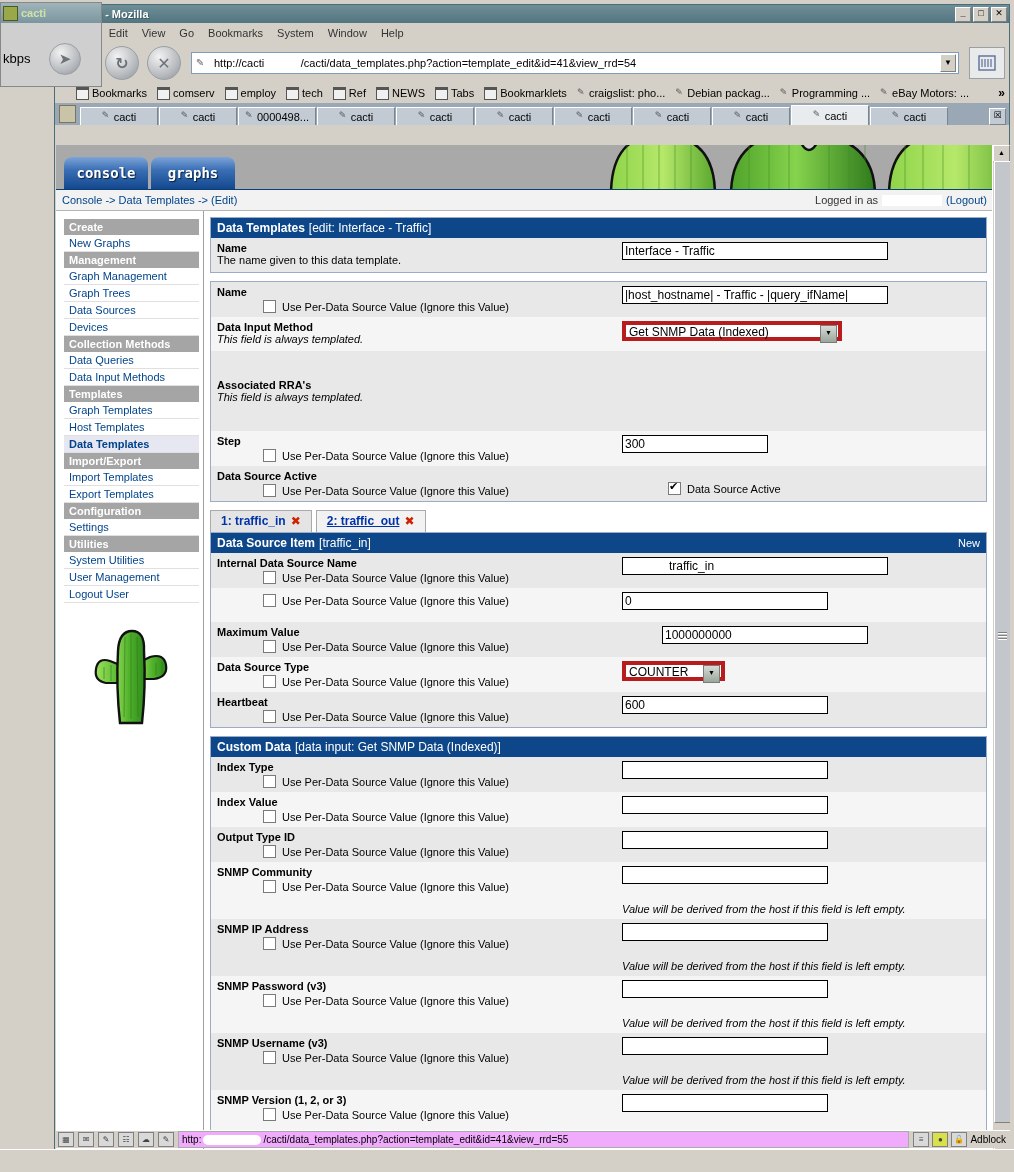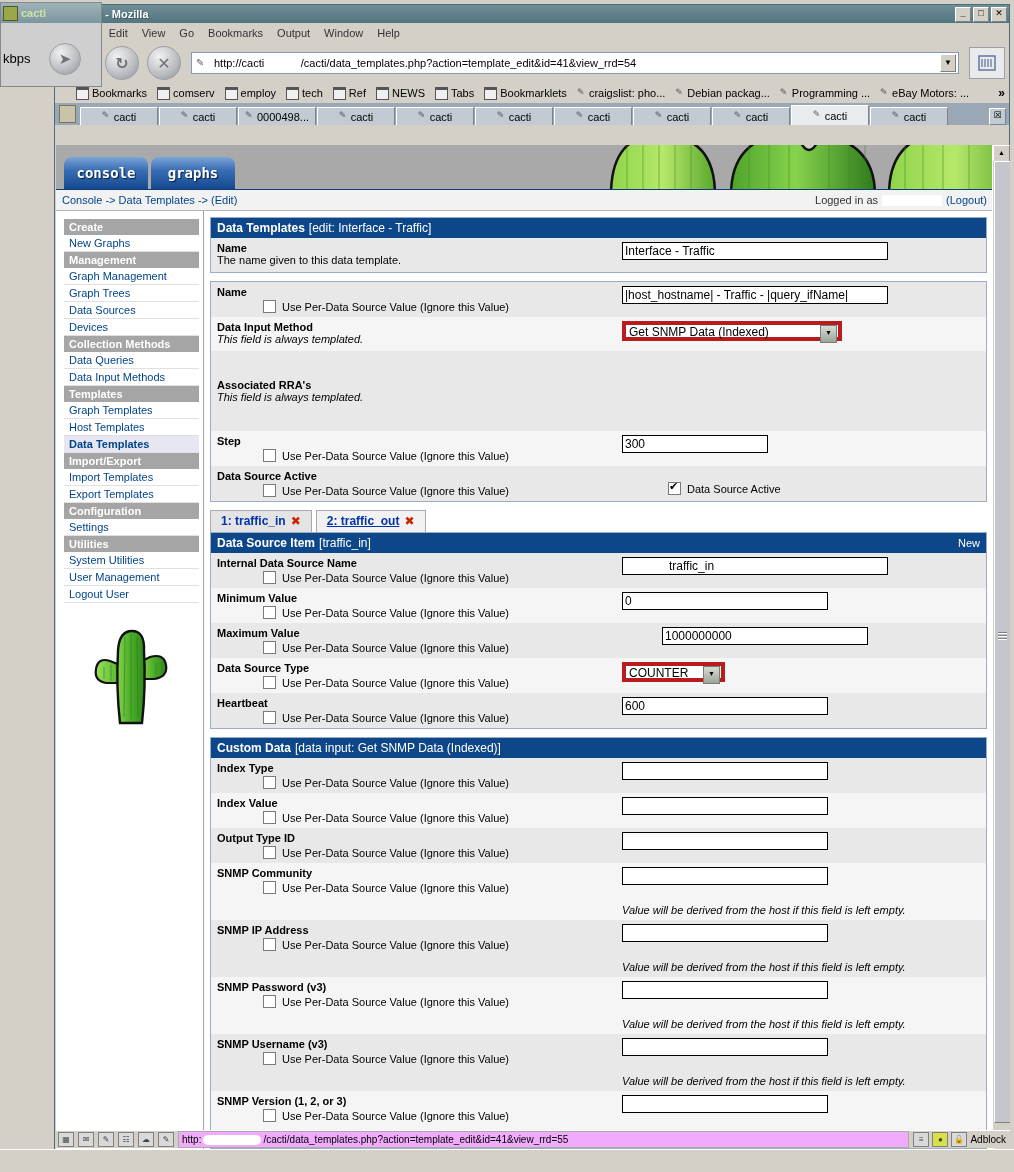--- a/index.html
+++ b/index.html
@@ -197,21 +197,21 @@
       <div class="win-btn">✕</div>
     </div>
   </div>
 
   <div class="menubar">
     <span>File</span>
     <span>Edit</span>
     <span>View</span>
     <span>Go</span>
     <span>Bookmarks</span>
-    <span>Output</span>
+    <span>System</span>
     <span>Window</span>
     <span>Help</span>
   </div>
 
   <div class="navbar">
     <div class="navbtn">
       <span>➤</span>
     </div>
     <div class="navbtn">
       <span>↻</span>
@@ -567,21 +567,20 @@
                   <span>Use Per-Data Source Value (Ignore this Value)</span>
                 </div>
               </div>
               <div class="fld">
                 <input class="tin" style="width: 266px; padding-left: 46px;" type="text" value="traffic_in">
               </div>
             </div>
 
             <div class="row even">
               <div class="lbl">
-                <b>Minimum Value</b>
                 <div class="chk-line">
                   <span class="cbx"></span>
                   <span>Use Per-Data Source Value (Ignore this Value)</span>
                 </div>
               </div>
               <div class="fld">
                 <input class="tin" style="width: 206px;" type="text" value="0">
               </div>
             </div>
 

